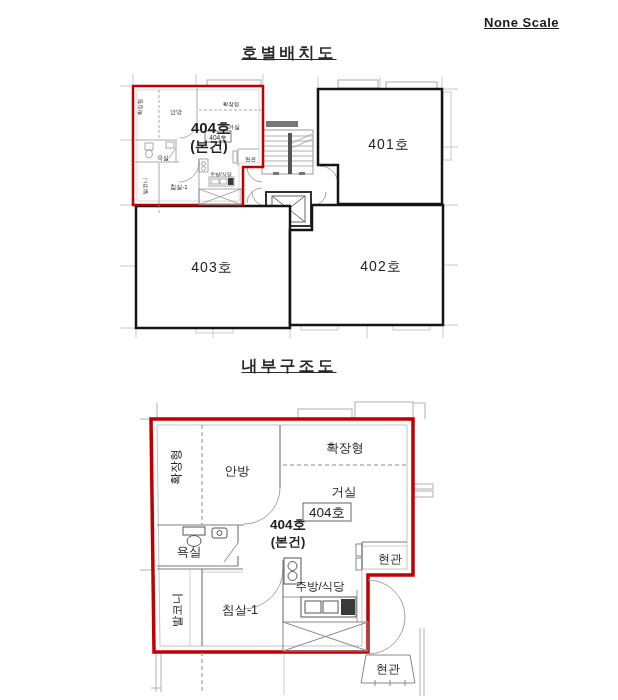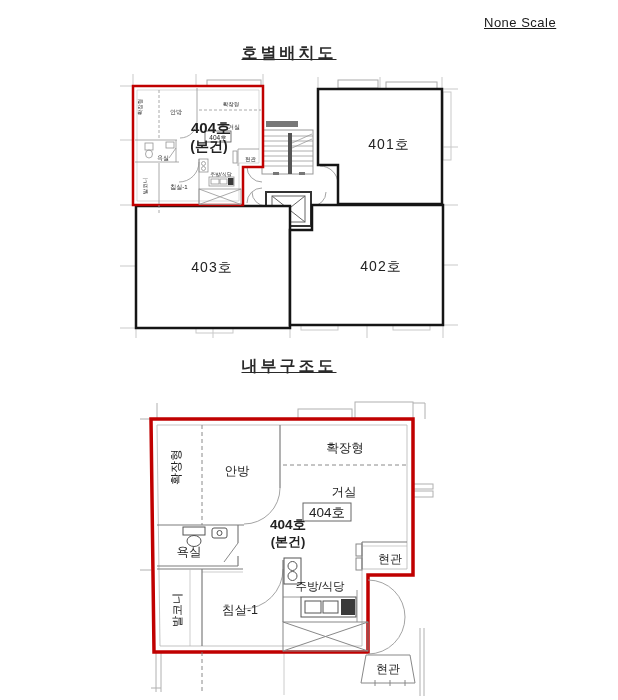--- a/index.html
+++ b/index.html
@@ -2,21 +2,21 @@
 <html><head>
 <meta charset="utf-8">
 <style>
   html,body{margin:0;padding:0;background:#ffffff;}
   #stage{
     position:relative;width:618px;height:700px;background:#ffffff;overflow:hidden;
     font-family:"Liberation Sans","DejaVu Sans",sans-serif;color:#1a1a1a;
   }
   .scale-note{
     position:absolute;left:484px;top:15px;width:100px;
-    font-size:13px;font-weight:normal;color:#1a1a1a;
+    font-size:13px;font-weight:bold;color:#1a1a1a;
     text-decoration:underline;letter-spacing:0.5px;
   }
   .plan-title{
     position:absolute;left:184px;width:210px;text-align:center;
     font-size:16px;font-weight:bold;color:#2a2a2a;
     text-decoration:underline;letter-spacing:3px;
   }
   #title-unit-plan{top:43px;}
   #title-interior-plan{top:356px;}
   svg text{font-family:"Liberation Sans","DejaVu Sans",sans-serif;fill:#222;}

